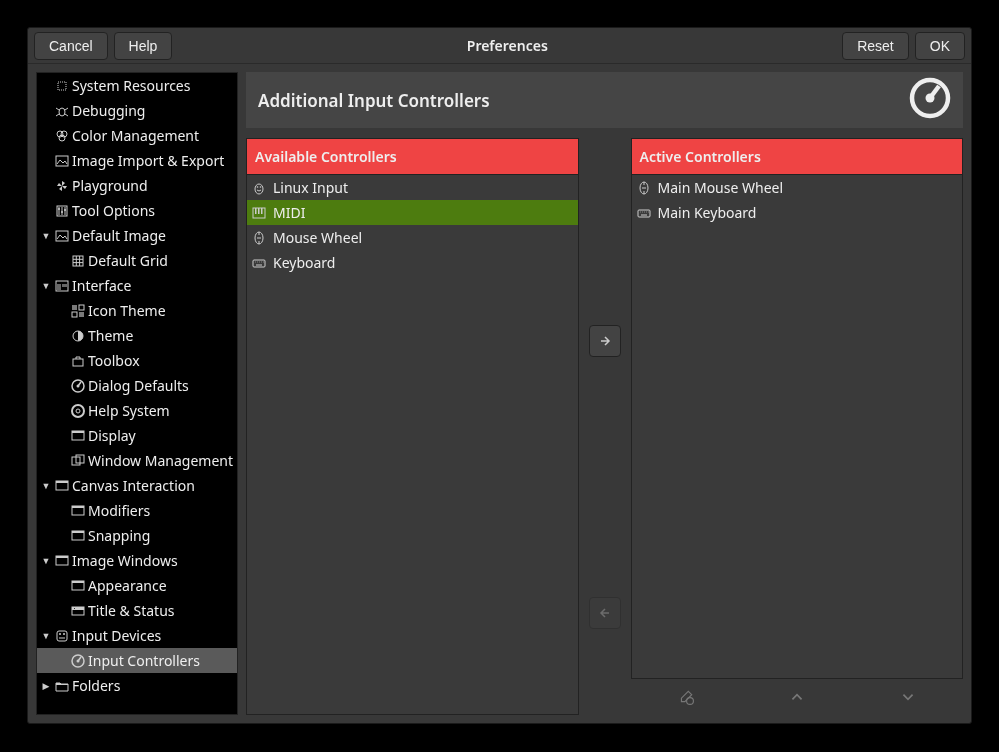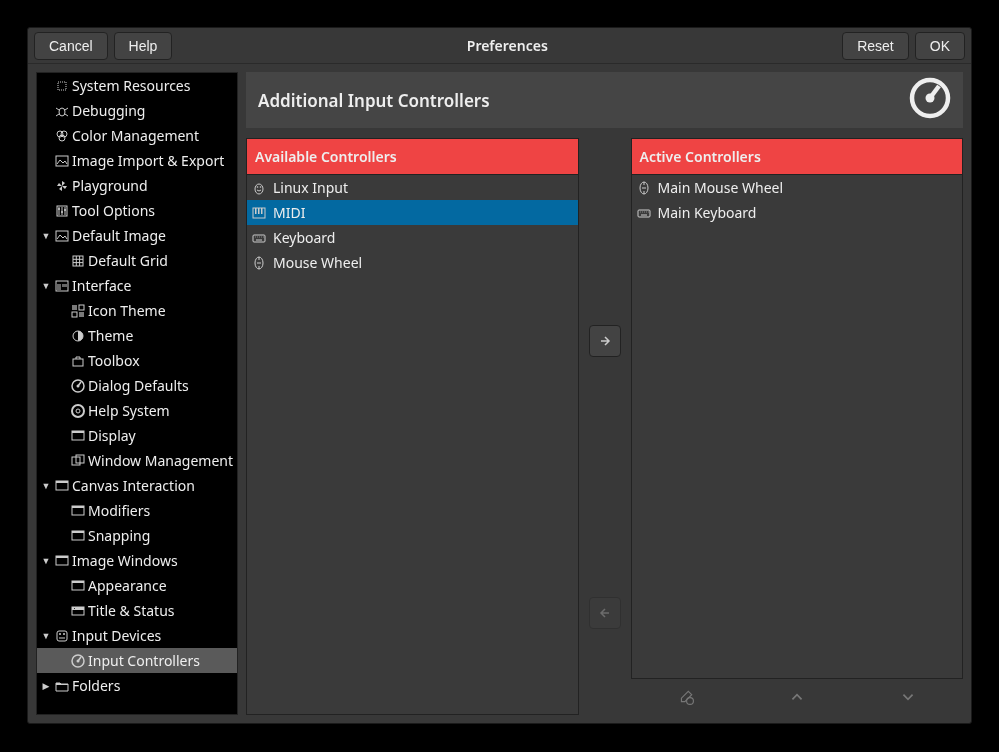--- a/index.html
+++ b/index.html
@@ -138,21 +138,21 @@
     overflow-y: auto;
   }
   .list-row {
     display: flex;
     align-items: center;
     height: 25px;
     padding: 0 4px;
     gap: 4px;
     cursor: pointer;
   }
-  .list-row.selected { background: #0369a1; }
+  .list-row.selected { background: #4d7c0f; }
   .list-row .tree-icon { margin-right: 2px; }
   .icon-btn {
     width: 32px; height: 32px;
     background: #434343;
     border: 1px solid #222;
     border-radius: 4px;
     display: flex; align-items: center; justify-content: center;
     color: #ccc;
     cursor: pointer;
   }
@@ -568,32 +568,32 @@
                   <span class="tree-icon">
                     <svg viewBox="0 0 14 14">
                       <use href="#i-midi"></use>
                     </svg>
                   </span>
                   <span>MIDI</span>
                 </div>
                 <div class="list-row">
                   <span class="tree-icon">
                     <svg viewBox="0 0 14 14">
+                      <use href="#i-wheel"></use>
+                    </svg>
+                  </span>
+                  <span>Mouse Wheel</span>
+                </div>
+                <div class="list-row">
+                  <span class="tree-icon">
+                    <svg viewBox="0 0 14 14">
                       <use href="#i-keyboard"></use>
                     </svg>
                   </span>
                   <span>Keyboard</span>
-                </div>
-                <div class="list-row">
-                  <span class="tree-icon">
-                    <svg viewBox="0 0 14 14">
-                      <use href="#i-wheel"></use>
-                    </svg>
-                  </span>
-                  <span>Mouse Wheel</span>
                 </div>
               </div>
           </div>
         </div>
 
         <div class="col col-mid">
           <div class="icon-btn">
             <svg viewBox="0 0 14 14">
                 <use href="#i-arrow-right"></use>
               </svg>

